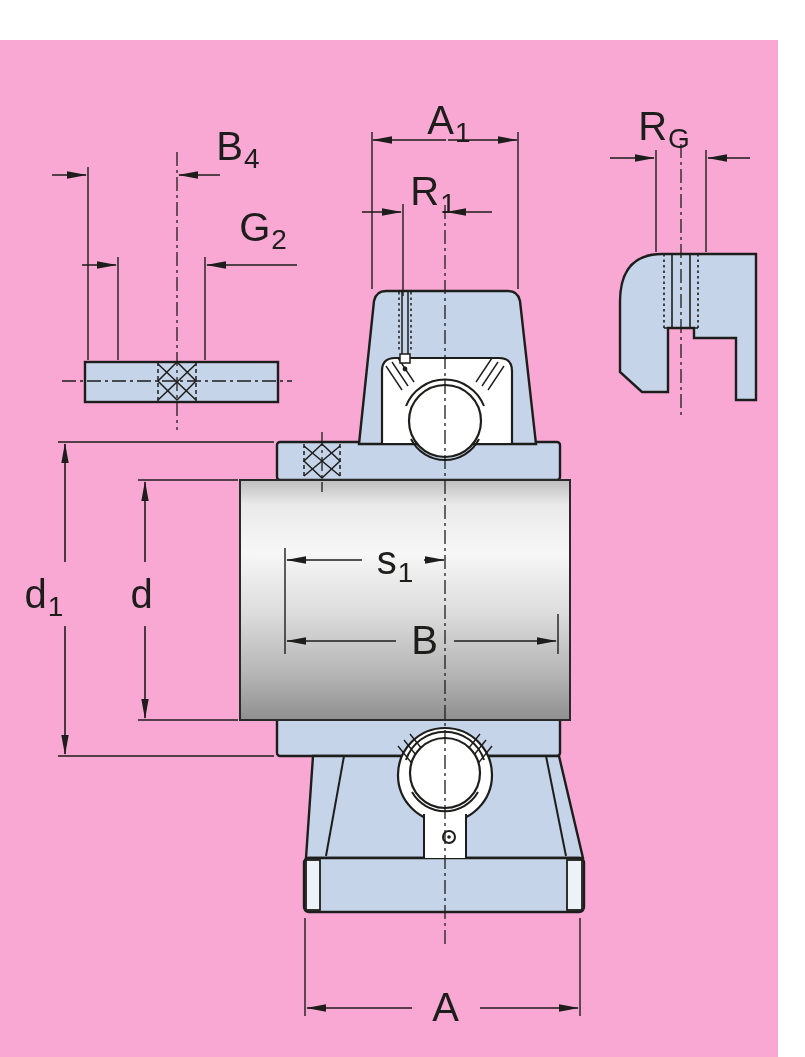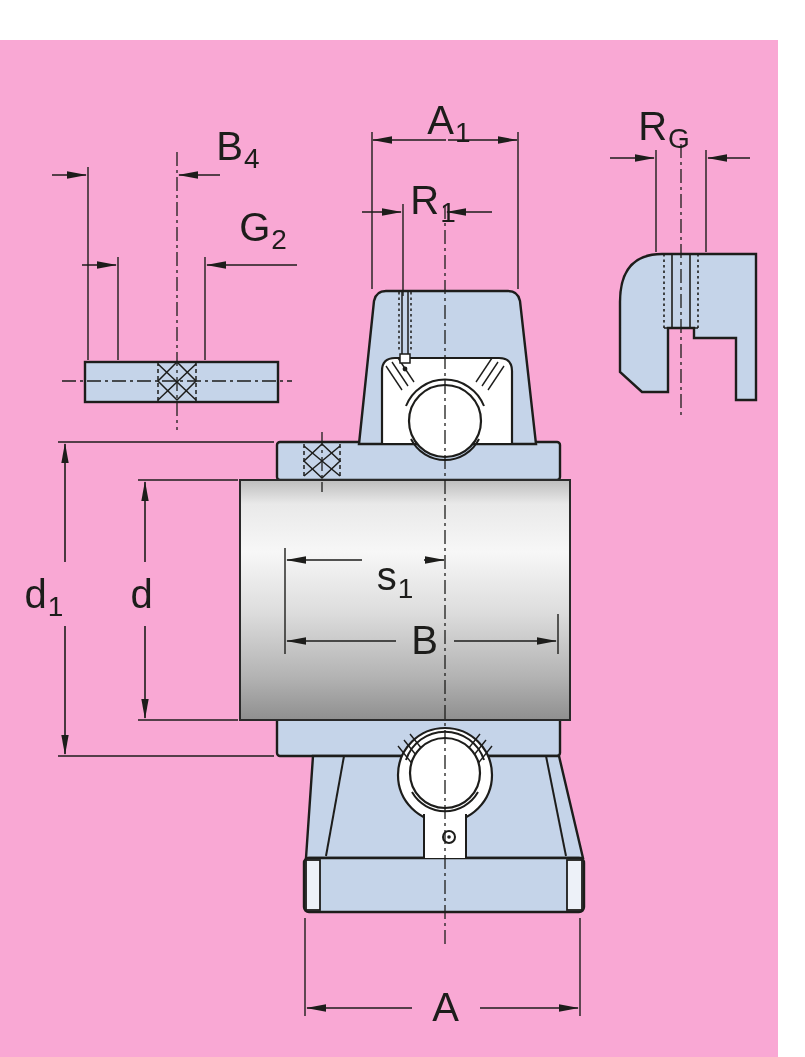--- a/index.html
+++ b/index.html
@@ -175,33 +175,33 @@
 
 <div class="dim-label" style="left:238px;top:106px">
   <span>B</span><span class="sub">4</span>
 </div>
 <div class="dim-label" style="left:263px;top:187px">
   <span>G</span><span class="sub">2</span>
 </div>
 <div class="dim-label" style="left:449px;top:80px">
   <span>A</span><span class="sub">1</span>
 </div>
-<div class="dim-label" style="left:433px;top:160px">
+<div class="dim-label" style="left:433px;top:151px">
   <span>R</span><span class="sub">1</span>
 </div>
 <div class="dim-label" style="left:664px;top:86px">
   <span>R</span><span class="sub">G</span>
 </div>
 <div class="dim-label" style="left:44px;top:554px">
   <span>d</span><span class="sub">1</span>
 </div>
 <div class="dim-label" style="left:142px;top:554px">
   <span>d</span><span class="sub"></span>
 </div>
-<div class="dim-label" style="left:395px;top:536px">
+<div class="dim-label" style="left:395px;top:520px">
   <span>s</span><span class="sub">1</span>
 </div>
 <div class="dim-label" style="left:425px;top:600px">
   <span>B</span><span class="sub"></span>
 </div>
 <div class="dim-label" style="left:446px;top:967px">
   <span>A</span><span class="sub"></span>
 </div>
 
 </div>

